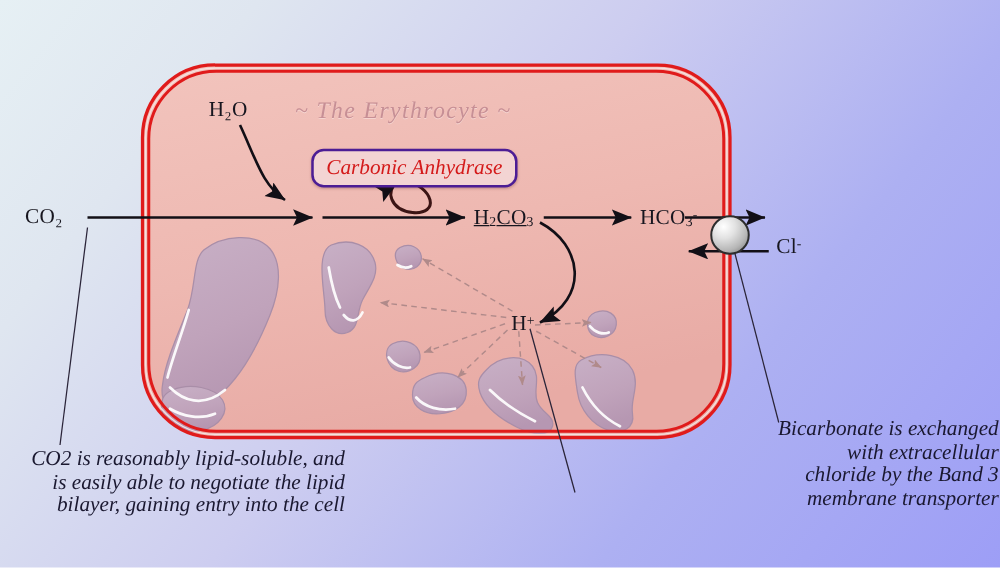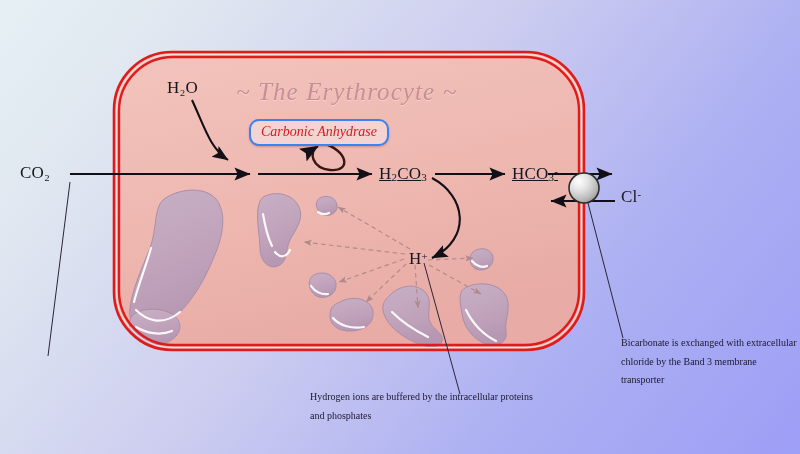--- a/index.html
+++ b/index.html
@@ -14,41 +14,43 @@
   .lbl{
     position:absolute;
     font-family:"Liberation Serif", serif;
     color:#17161f;
     white-space:nowrap;
   }
   .formula{font-size:17px;letter-spacing:.2px;}
   .formula sub{font-size:11px;vertical-align:-2px;}
   .formula sup{font-size:11px;vertical-align:4px;}
   .title{
-    font-style:italic;font-size:25px;color:#c78f95;
+    font-style:italic;font-size:19px;color:#c78f95;
     letter-spacing:1.1px;text-shadow:0 1px 0 rgba(255,255,255,.35);
   }
   .ca-box{
     position:absolute;
-    border:2px solid #3b82f6;
+    border:2px solid #4c1d95;
     border-radius:10px;
     background:#f3d4d3;
     padding:3px 10px 4px 10px;
     color:#d41a1a;
     font-style:italic;
-    font-size:14px;
+    font-size:17px;
     font-family:"Liberation Serif", serif;
     box-shadow:0 1px 2px rgba(90,30,30,.25);
   }
   .caption{
     position:absolute;
-    font-size:10px;
+    font-style:italic;
+    font-size:17px;
     line-height:18.6px;
     color:#1a1830;
     font-family:"Liberation Serif", serif;
+    text-align:right;
   }
 </style>
 </head>
 <body>
 
 <div id="stage">
 
   <svg class="layer" viewBox="0 0 800 454">
     <defs>
       <linearGradient id="cytoGrad" x1="0" y1="0" x2="0.35" y2="1">
@@ -175,32 +177,32 @@
   <div class="lbl title" style="left:236px;top:78px;">~ The Erythrocyte ~</div>
 
   <div class="lbl formula" style="left:20px;top:163px;">CO₂</div>
 
   <div class="lbl formula" style="left:167px;top:78px;">H₂O</div>
 
   <div class="lbl formula" style="left:379px;top:164px;text-decoration:underline;">
     <span>H</span><sub>2</sub><span>CO</span><sub>3</sub>
   </div>
 
-  <div class="lbl formula" style="left:512px;top:164px;text-decoration:underline;">
+  <div class="lbl formula" style="left:512px;top:164px;">
     <span>HCO</span><sub>3</sub><sup>-</sup>
   </div>
 
   <div class="lbl formula" style="left:409px;top:249px;">
     <span>H</span><sup>+</sup>
   </div>
 
   <div class="lbl formula" style="left:621px;top:187px;">
     <span>Cl</span><sup>-</sup>
   </div>
 
   <div class="ca-box" style="left:249px;top:119px;">Carbonic Anhydrase</div>
 
-
-  <div class="caption" style="left:310px;top:388px;width:230px;">Hydrogen ions are buffered by the intracellular proteins and phosphates</div>
+  <div class="caption" style="left:14px;top:358px;width:262px;">CO2 is reasonably lipid-soluble, and is easily able to negotiate the lipid bilayer, gaining entry into the cell</div>
+
 
   <div class="caption" style="left:621px;top:334px;width:178px;">Bicarbonate is exchanged with extracellular chloride by the Band 3 membrane transporter</div>
 
 </div>
 
 </body></html>

